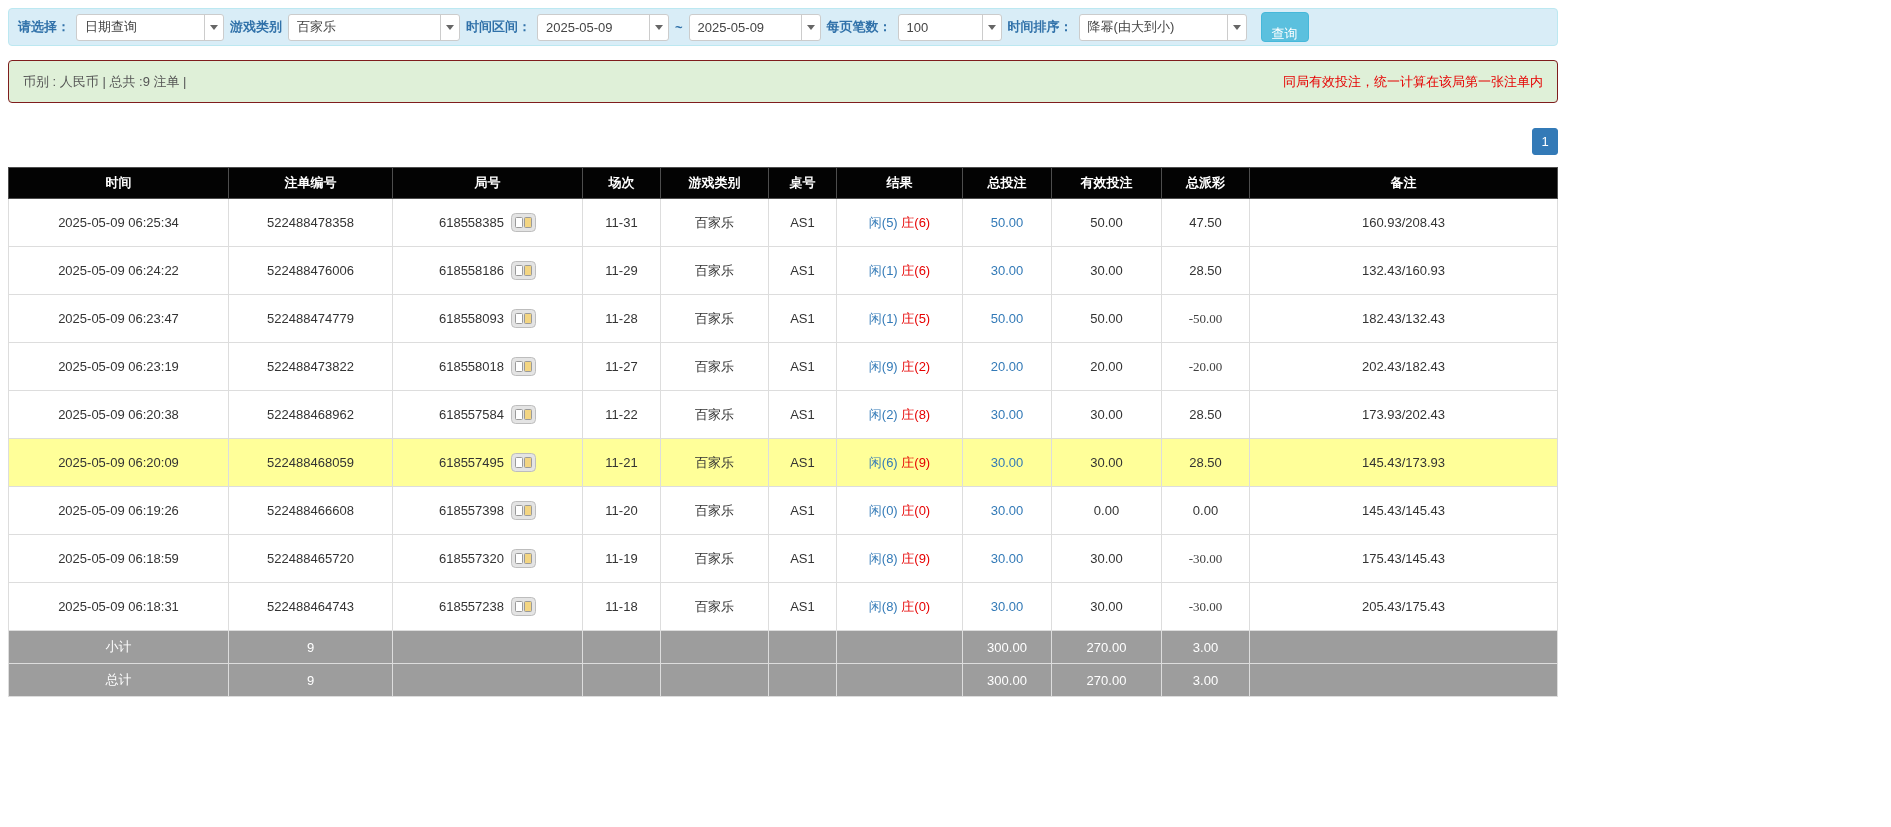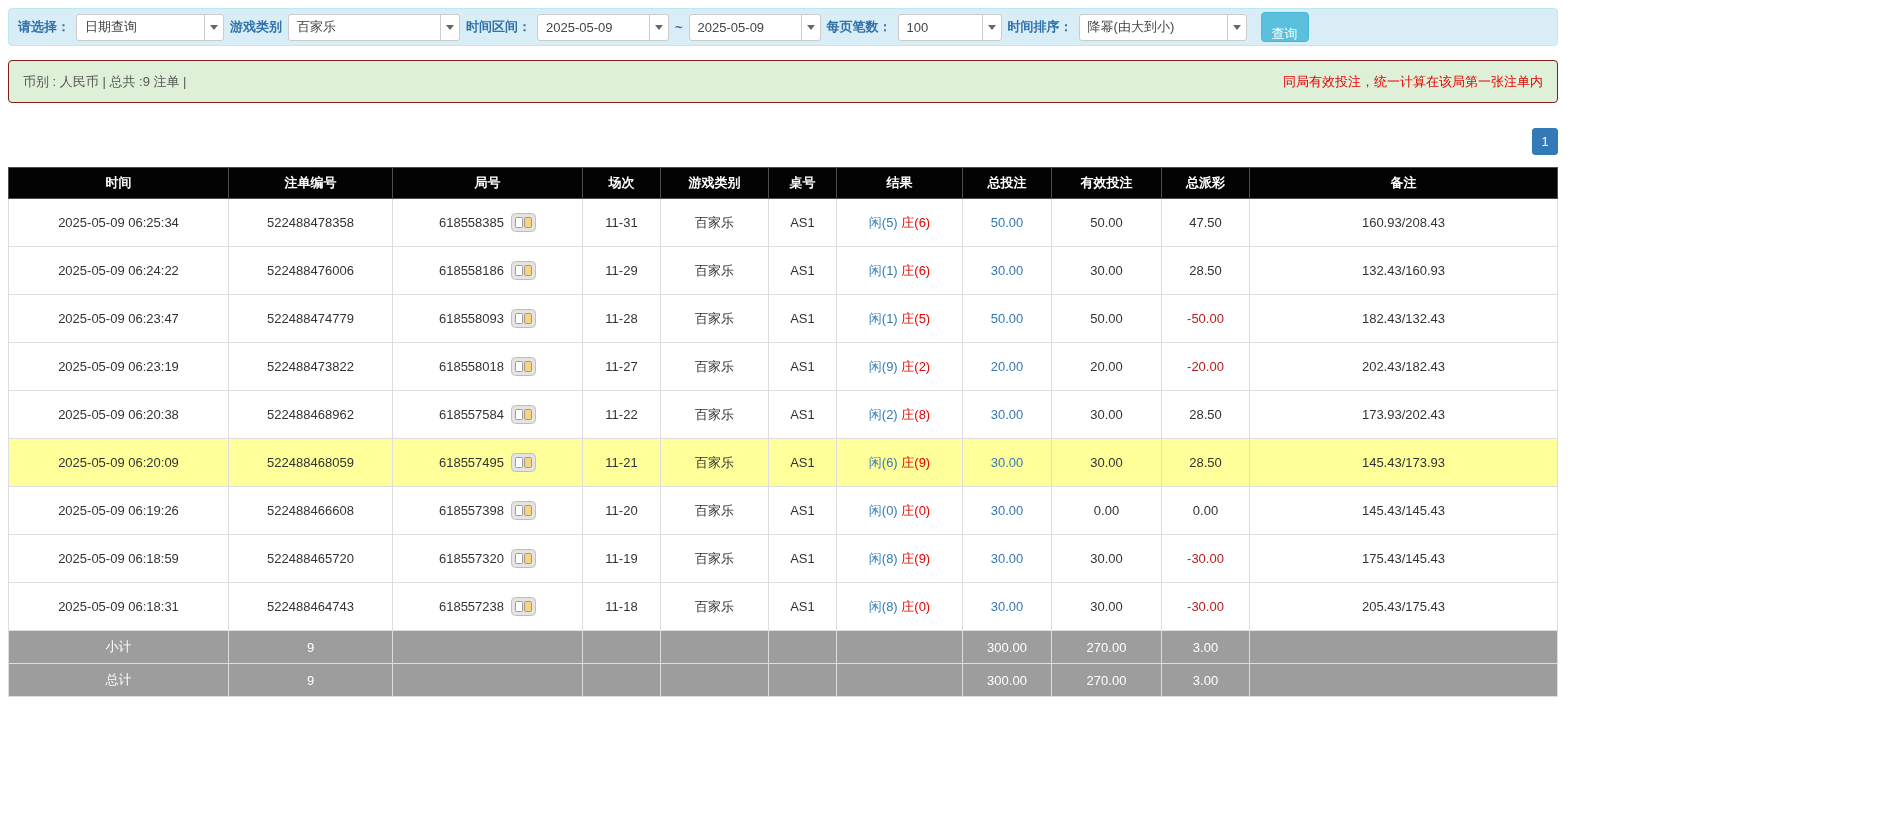--- a/index.html
+++ b/index.html
@@ -138,21 +138,21 @@
     padding: 14px 4px;
     color: #333;
     background: #fff;
     overflow: hidden;
     white-space: nowrap;
   }
   tr.hl td { background: #ffff99; }
   .player { color: #337ab7; }
   .banker { color: #e60000; }
   .link { color: #337ab7; cursor: pointer; }
-  td.neg { color: #b91c1c; }
+  td.neg { color: #404040; font-family: Liberation Serif, serif; }
   tfoot td {
     background: #9d9d9d;
     color: #fff;
     border: 1px solid #ddd;
     text-align: center;
     padding: 7px 4px;
   }
   .round-cell {
     display: inline-flex;
     align-items: center;

